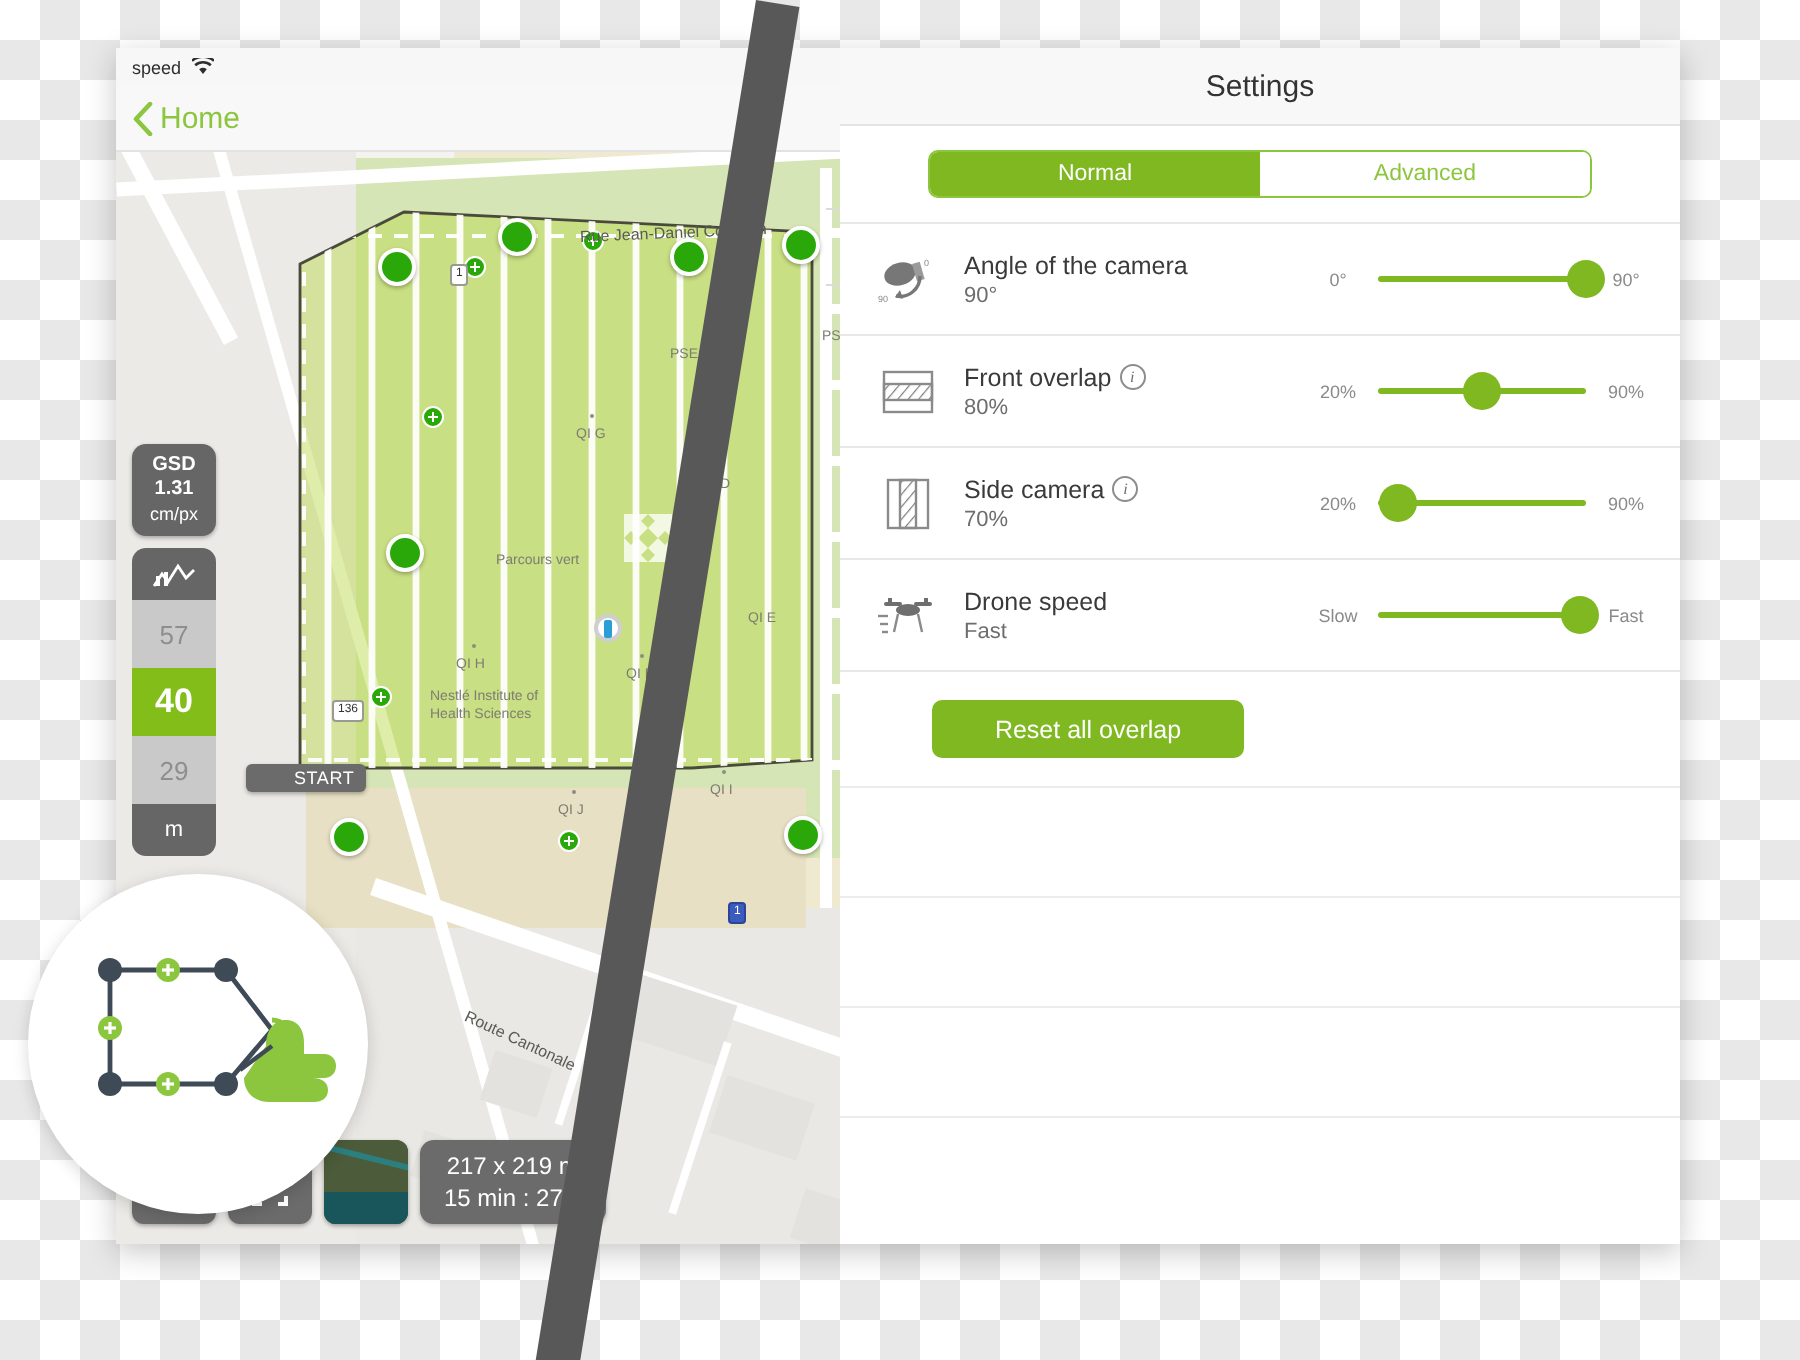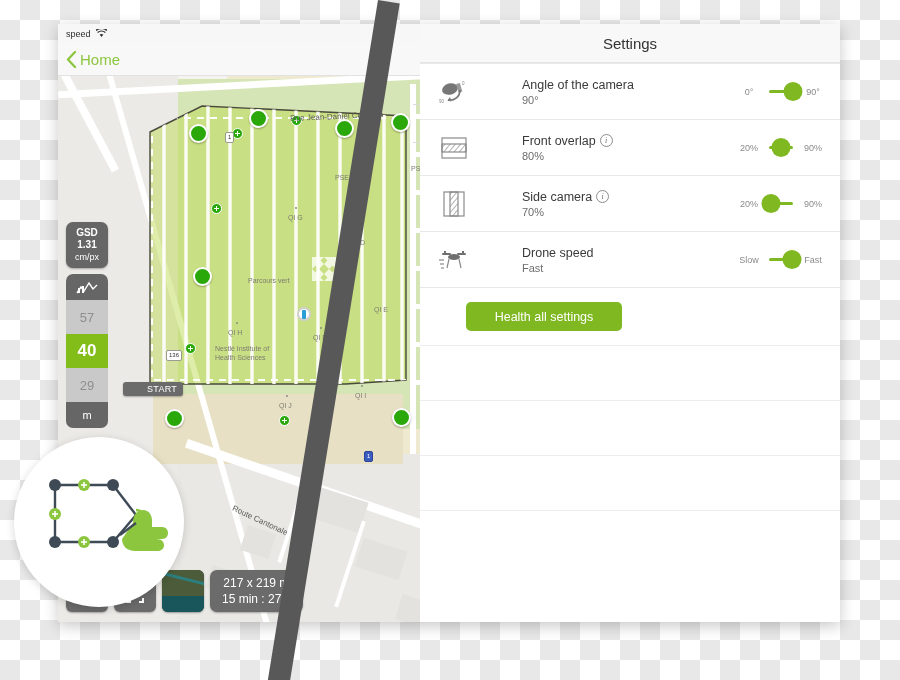--- a/index.html
+++ b/index.html
@@ -113,21 +113,21 @@
   .set-header{height:38px;background:#f8f8f8;border-bottom:1px solid #e4e4e4;
     display:flex;align-items:center;justify-content:center;}
   .set-title{font-size:15px;color:#333;}
   .seg-wrap{padding:12px 44px 12px 44px;}
   .seg{display:flex;border:1px solid #8cc63f;border-radius:5px;overflow:hidden;height:22px;}
   .seg div{flex:1;display:flex;align-items:center;justify-content:center;
     font-size:11.5px;color:#8cc63f;background:#fff;}
   .seg div.on{background:#7fb820;color:#fff;}
 
   .row{display:flex;align-items:center;height:56px;border-top:1px solid #e8e8e8;
-    padding:0 14px 0 14px;box-sizing:border-box;gap:40px;}
+    padding:0 14px 0 14px;box-sizing:border-box;}
   .row-icon{width:40px;display:flex;align-items:center;justify-content:center;flex:0 0 40px;}
   .row-txt{flex:0 0 160px;padding-left:8px;}
   .row-name{font-size:12.5px;color:#3a3a3a;display:flex;align-items:center;gap:4px;}
   .row-val{font-size:11px;color:#6d6d6d;margin-top:2px;}
   .info-i{width:11px;height:11px;border-radius:50%;border:1px solid #8d8d8d;
     font-size:8px;color:#6d6d6d;display:inline-flex;align-items:center;justify-content:center;
     font-style:italic;font-family:"Liberation Serif",serif;line-height:1;}
   .slider-wrap{flex:1;display:flex;align-items:center;gap:7px;padding-left:14px;}
   .sl-cap{font-size:9px;color:#8a8a8a;width:26px;text-align:center;flex:0 0 26px;}
   .sl-track{position:relative;flex:1;height:18px;display:flex;align-items:center;}
@@ -358,20 +358,26 @@
     </div>
   </div>
 
   <div class="diag"></div>
 
   <div class="set-pane">
     <div class="set-header">
       <div class="set-title">Settings</div>
     </div>
 
+    <div class="seg-wrap">
+      <div class="seg">
+        <div class="on">Normal</div>
+        <div>Advanced</div>
+      </div>
+    </div>
 
     <div class="row">
       <div class="row-icon">
         <svg width="34" height="28" viewBox="0 0 34 28">
           <ellipse cx="13" cy="11" rx="8" ry="5.6" fill="#777" transform="rotate(-16 13 11)"></ellipse>
           <rect x="19" y="6" width="4" height="9" fill="#9a9a9a" transform="rotate(-16 19 6)"></rect>
           <path d="M23 12 A10 10 0 0 1 11 22" fill="none" stroke="#777" stroke-width="1.7"></path>
           <path d="M13 19 L10.5 22.5 L14.5 23.4 Z" fill="#777"></path>
           <text x="25" y="7" font-size="4.5" fill="#888" font-family="sans-serif">0</text>
           <text x="2" y="25" font-size="4.5" fill="#888" font-family="sans-serif">90</text>
@@ -480,21 +486,21 @@
         <span class="sl-cap">Slow</span>
         <span class="sl-track">
           <span class="sl-line"></span>
           <span class="sl-thumb" style="left:97%;"></span>
         </span>
         <span class="sl-cap">Fast</span>
       </div>
     </div>
 
     <div class="reset-wrap">
-      <div class="reset-btn">Health all settings</div>
+      <div class="reset-btn">Reset all overlap</div>
     </div>
 
     <div class="blank-row"></div>
     <div class="blank-row"></div>
     <div class="blank-row"></div>
     <div class="blank-row"></div>
   </div>
 
   <div class="callout">
     <svg width="170" height="170" viewBox="0 0 170 170">

